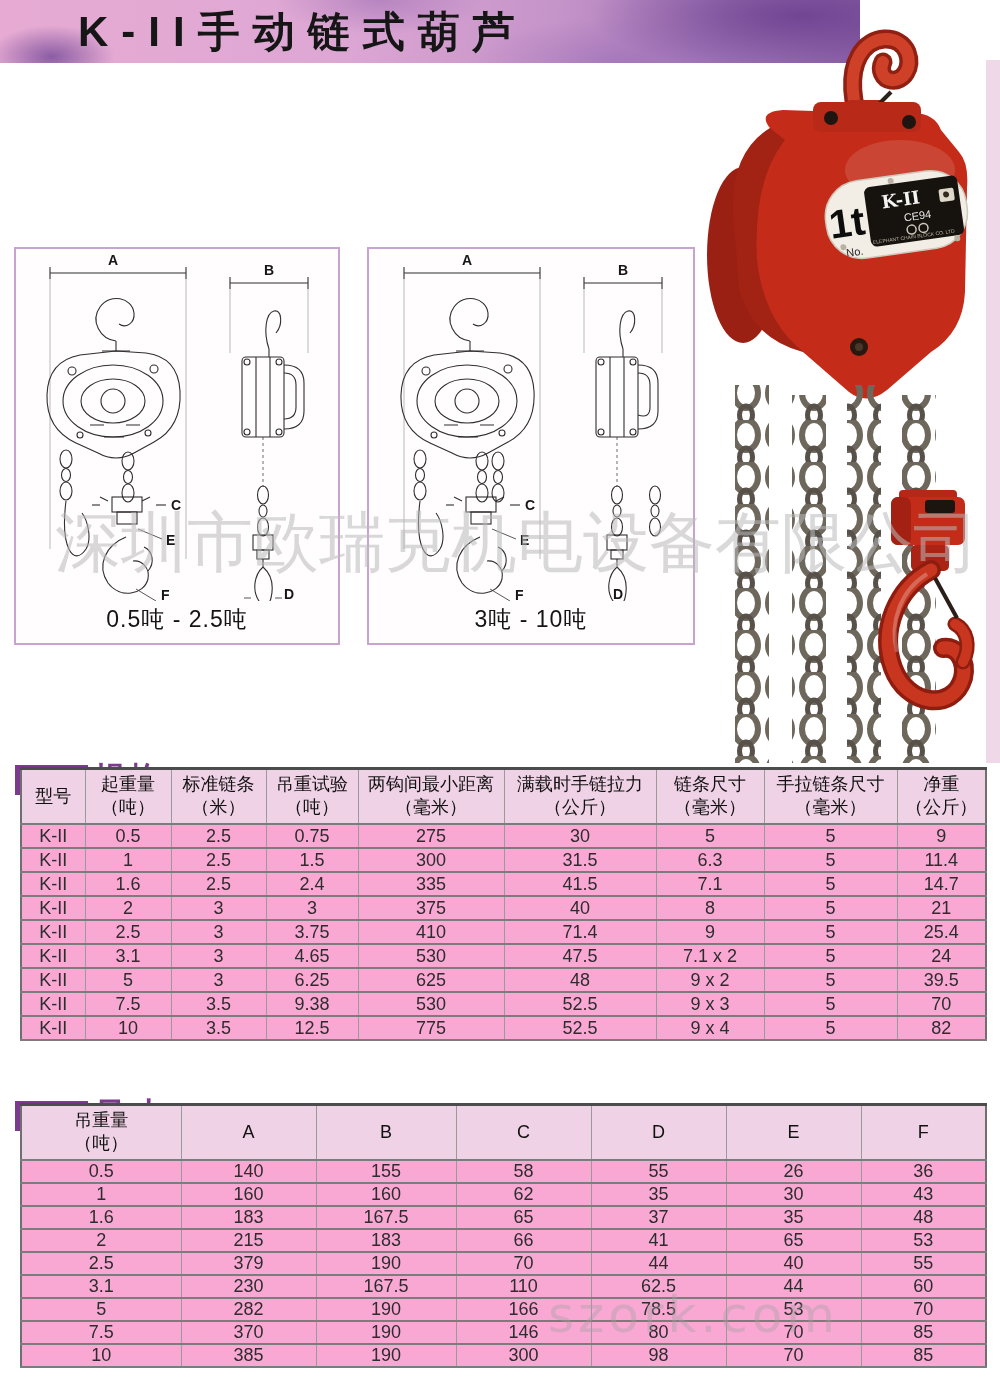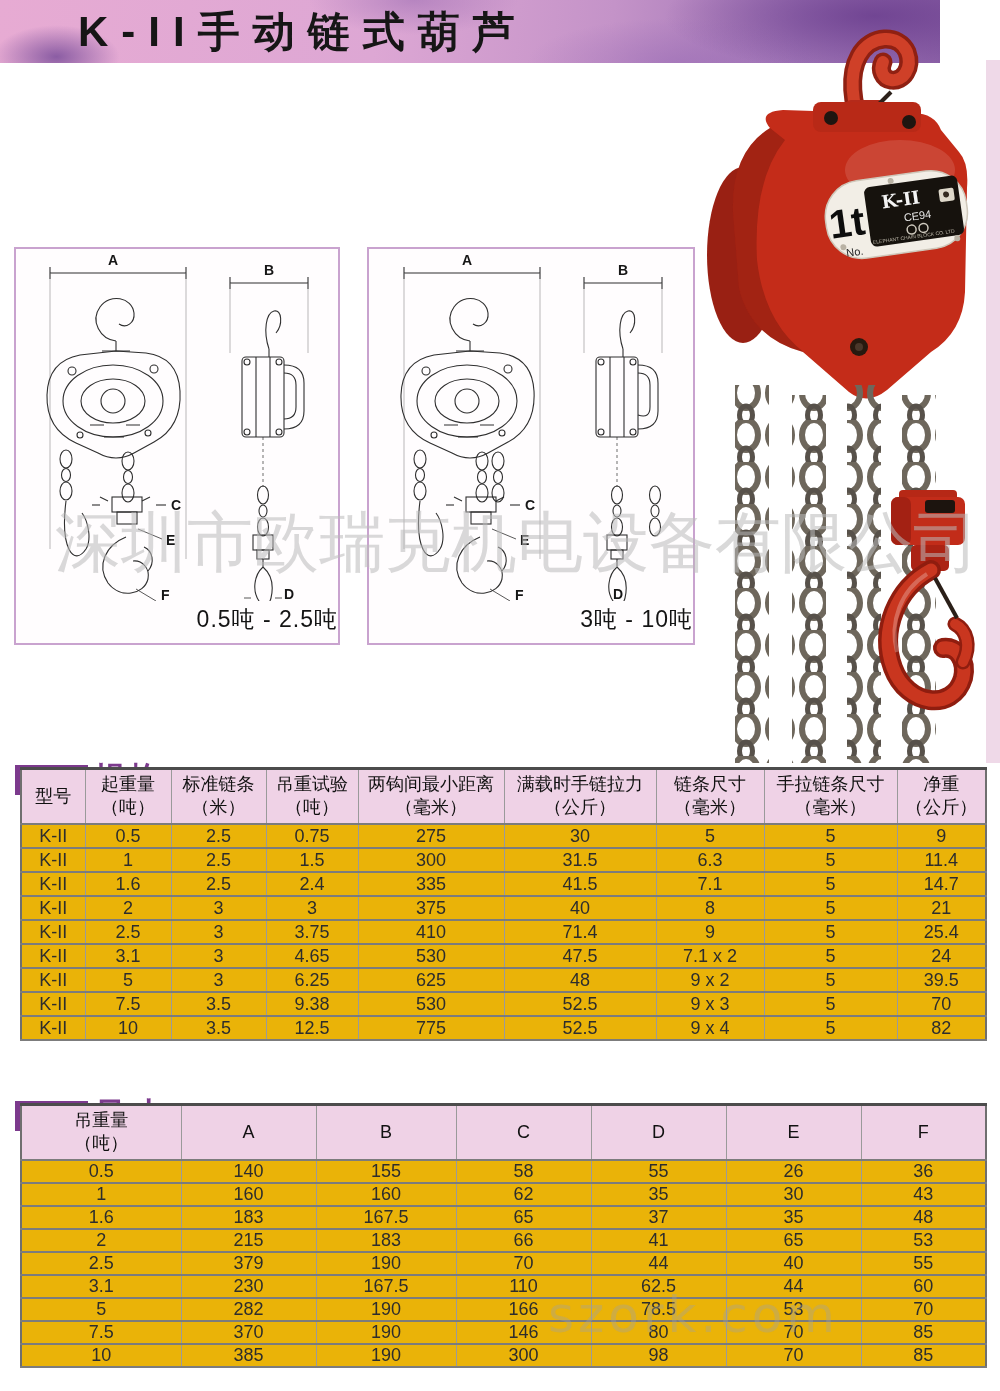--- a/index.html
+++ b/index.html
@@ -1,60 +1,60 @@
 <!DOCTYPE html>
 <html><head>
 <meta charset="utf-8">
 <style>
   html,body{margin:0;padding:0;background:#ffffff;}
   .page{position:relative;width:1000px;height:1391px;background:#ffffff;overflow:hidden;
         font-family:"Liberation Sans","DejaVu Sans",sans-serif;}
 
   
-  .title-band{position:absolute;left:0;top:0;width:940px;height:63px;z-index:1;
+  .title-band{position:absolute;left:0;top:0;width:860px;height:63px;z-index:1;
     background:
       radial-gradient(90px 45px at 6% 90%, rgba(123,79,155,.85), rgba(123,79,155,0) 70%),
       radial-gradient(150px 50px at 44% 0%, rgba(140,95,170,.45), rgba(140,95,170,0) 70%),
       radial-gradient(280px 75px at 93% 25%, rgba(104,60,140,.8), rgba(104,60,140,0) 75%),
       radial-gradient(200px 60px at 72% 100%, rgba(150,105,180,.5), rgba(150,105,180,0) 75%),
       linear-gradient(95deg,#e7abd3 0%,#dda7d4 40%,#c493c8 65%,#9e73b5 85%,#8d62a8 100%);}
   .page-title{position:absolute;left:78px;top:4px;margin:0;font-size:42px;font-weight:bold;
     color:#161616;letter-spacing:13px;white-space:nowrap;}
 
   
   .product-photo{position:absolute;left:695px;top:0;width:305px;height:763px;z-index:2;}
 
   
   .drawing-box{position:absolute;top:247px;height:398px;background:#fffdfe;
     border:2px solid #c9a3cf;box-sizing:border-box;z-index:1;}
   .box1{left:14px;width:326px;}
   .box2{left:367px;width:328px;}
   .drawing-box svg{position:absolute;left:0;top:0;}
-  .drawing-caption{position:absolute;left:0;bottom:8px;width:100%;text-align:right;
+  .drawing-caption{position:absolute;left:0;bottom:8px;width:100%;text-align:center;
     font-size:23px;color:#141414;letter-spacing:1px;}
   .dim-label{font-size:14px;font-weight:bold;fill:#161616;font-family:"Liberation Sans",sans-serif;}
 
   
   .wm-center{position:absolute;left:55px;top:498px;z-index:7;font-size:66px;
     color:rgba(185,185,185,.55);white-space:nowrap;letter-spacing:0px;pointer-events:none;}
   .wm-bottom{position:absolute;left:548px;top:1286px;z-index:7;font-size:50px;
     color:rgba(160,160,160,.38);letter-spacing:4px;white-space:nowrap;pointer-events:none;
     font-family:"DejaVu Sans",sans-serif;}
 
   
   .section{position:absolute;left:15px;display:flex;align-items:center;z-index:3;margin-top:32px;}
   .section-spec{top:725px;}
   .section-dim{top:1061px;justify-content:space-between;}
   .section-bar{display:inline-block;width:73px;height:30px;background:#7c3a8d;}
   .section-title{margin:0 0 0 5px;font-size:33px;font-weight:bold;color:#7c3a8d;letter-spacing:2px;}
   .section-unit{margin-left:8px;margin-top:8px;font-size:20px;font-weight:bold;color:#111;}
 
   
   table{position:absolute;left:20px;width:965px;border-collapse:collapse;table-layout:fixed;
-    background:#eab308;z-index:4;border:2px solid #6f6f6f;border-top:3px solid #4c4c4c;}
+    background:#f9a8d4;z-index:4;border:2px solid #6f6f6f;border-top:3px solid #4c4c4c;}
   #spec-table{top:767px;}
   #dim-table{top:1103px;}
   th,td{border:1px solid #9a9a9a;border-top:2px solid #7c7c7c;border-bottom:2px solid #7c7c7c;
     text-align:center;padding:0;}
   th{background:#efd2e6;font-weight:normal;color:#111;font-size:18px;padding:3px 0;}
   th div{line-height:1.3;}
   td{font-size:18px;color:#2d2d2d;height:22px;line-height:1;}
   #dim-table td{height:21px;}
 </style>
 </head>

